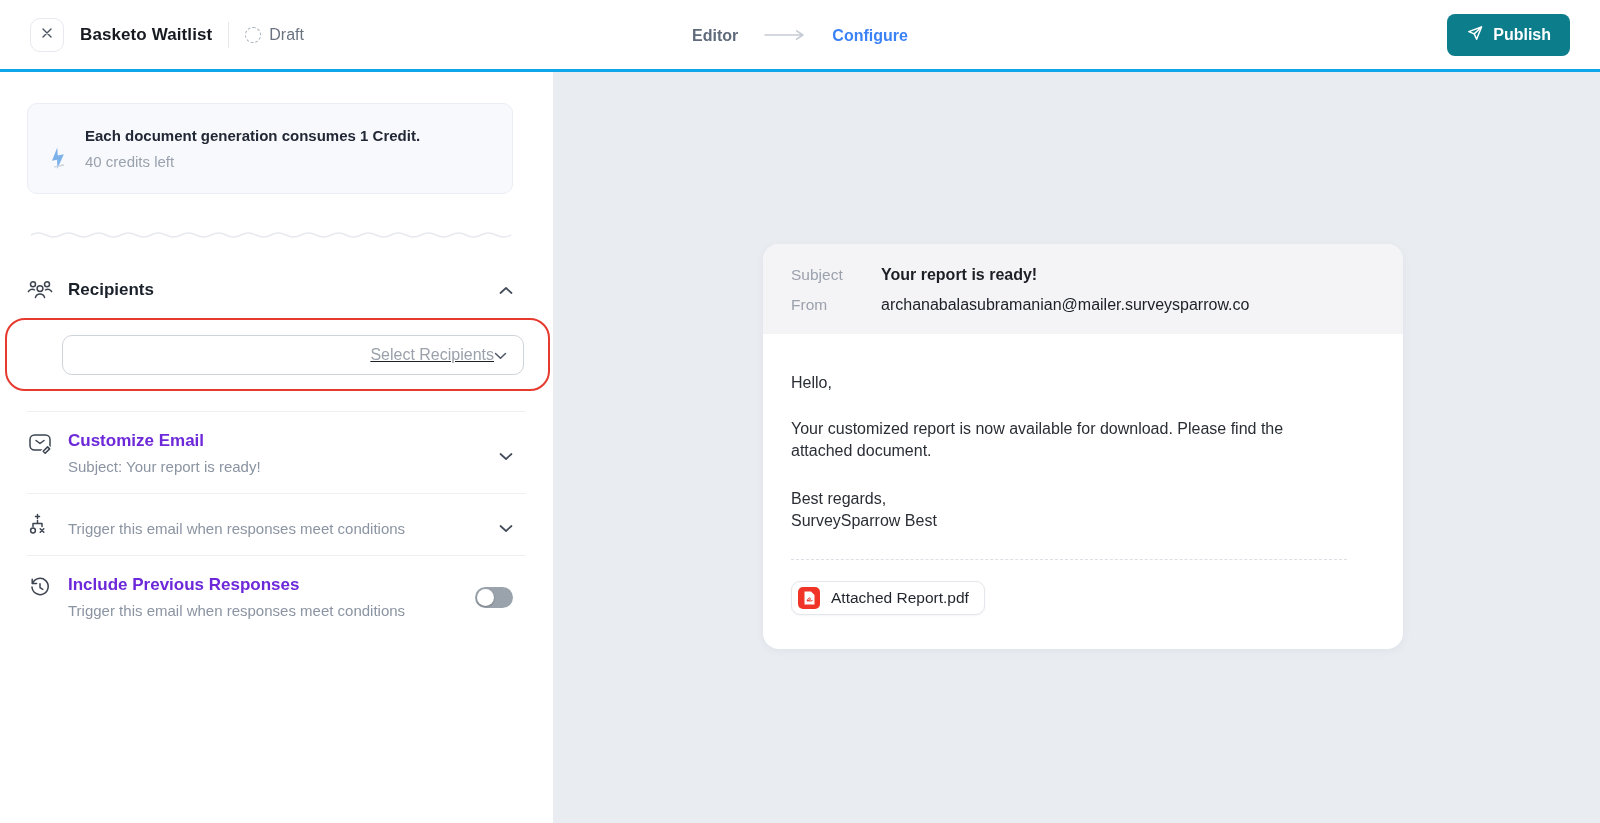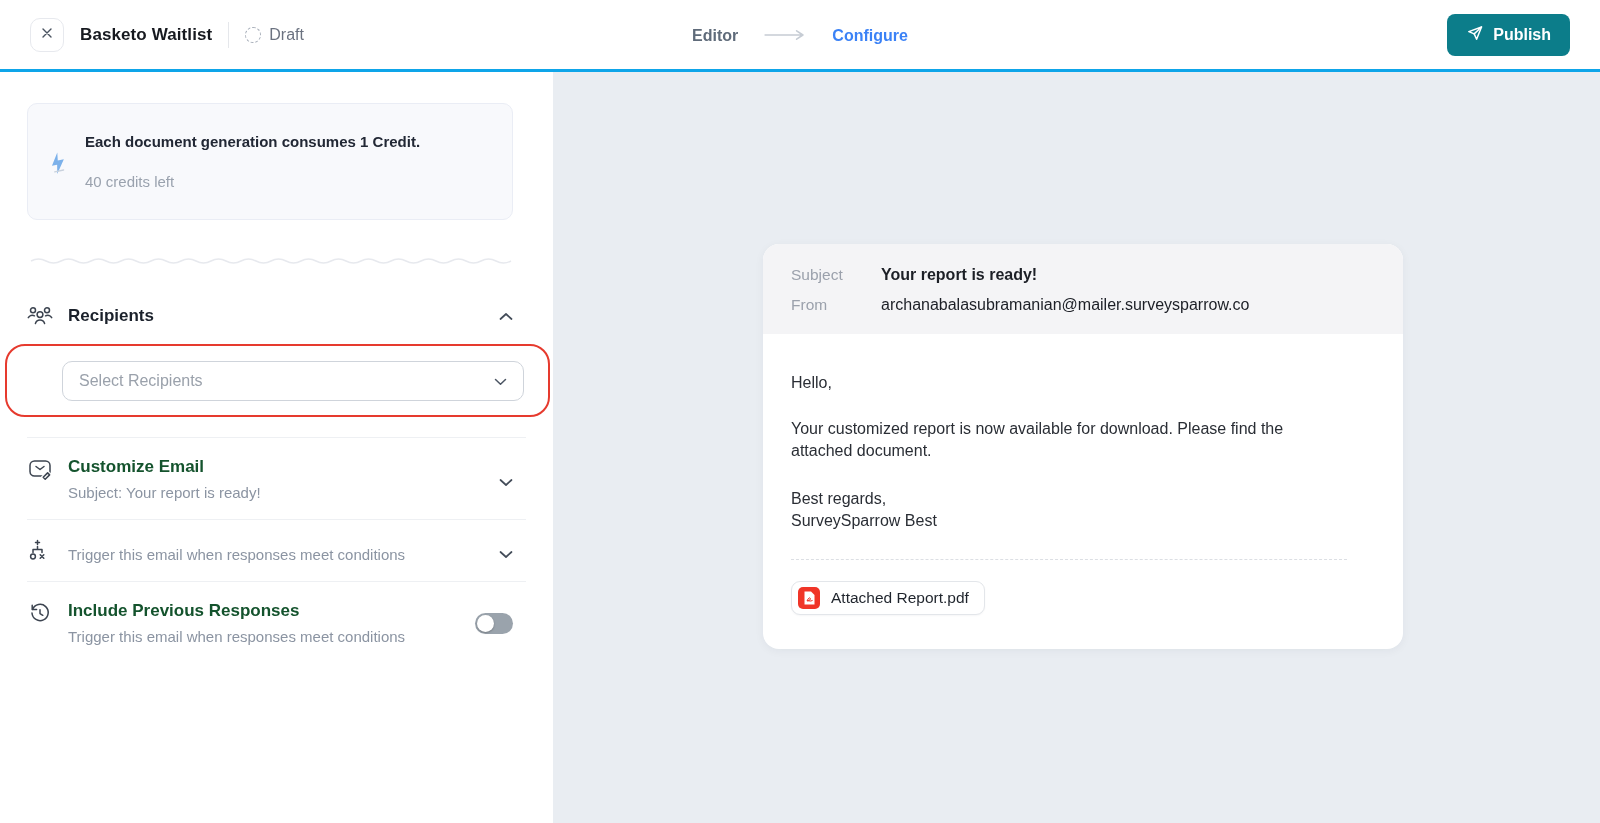--- a/index.html
+++ b/index.html
@@ -21,48 +21,48 @@
   .crumb-editor { color:#5f6b7a; font-weight:600; font-size:16px; }
   .crumb-configure { color:#3b82f6; font-weight:700; font-size:16px; }
   .tb-right { margin-left:auto; }
   .publish-btn { display:flex; align-items:center; gap:9px; background:var(--accent,#0c7d8a);
     color:#fff; border:none; border-radius:8px; padding:10px 19px; font-size:16px; font-weight:700;
     font-family:inherit; cursor:pointer; }
 
   
   .sidebar { position:absolute; top:72px; left:0; width:553px; height:751px; background:#fff; }
   .credit-card { margin:31px 40px 0 27px; background:#f8f9fc; border:1px solid #eaedf5;
-    border-radius:10px; padding:29px 18px; display:flex; gap:15px; align-items:center; }
+    border-radius:10px; padding:23px 18px; display:flex; gap:15px; align-items:flex-end; }
   .credit-icon { width:24px; height:24px; flex:0 0 auto; margin-top:2px; transform:rotate(-12deg); }
   .credit-title { font-size:15px; font-weight:700; color:#222835; }
-  .credit-sub { font-size:15px; color:#9aa2ae; margin-top:23px; }
+  .credit-sub { font-size:15px; color:#9aa2ae; margin-top:9px; }
   .wave { display:block; margin:36px 40px 0 30px; }
 
   .section-wrap { margin:0 40px 0 27px; }
   .section-head { display:flex; align-items:center; gap:15px; margin-top:38px; cursor:pointer; }
   .section-title { font-size:17px; font-weight:700; color:#1b212b; }
   .head-chevron { margin-left:auto; display:flex; }
   .row-chevron { margin-left:auto; display:flex; align-self:center; }
   .sec-icon { width:26px; height:24px; flex:0 0 26px; display:flex; align-items:center; justify-content:center; }
 
   .highlight-box { margin:16px 3px 0 5px; border:2.5px solid var(--highlight,#e63a2e);
     border-radius:20px; padding:8px 24px 14px 55px; }
   .sendto-row { display:flex; align-items:center; gap:7px; }
   .sendto-label { font-size:13.5px; color:#3f4754; }
   .info-badge { width:15px; height:15px; border-radius:50%; background:#e9ebef; color:#848c99;
     font-size:10px; display:flex; align-items:center; justify-content:center; cursor:pointer; }
   .dropdown { margin-top:7px; height:40px; border:1px solid #cfd4db; border-radius:10px; background:#fff;
-    display:flex; align-items:center; justify-content:space-between; padding:0 16px; cursor:pointer; }
+    display:flex; align-items:center; justify-content:flex-end; padding:0 16px; cursor:pointer;text-decoration:underline; }
   .dd-placeholder { font-size:16px; color:#9aa1ab; }
 
   .hdiv { height:1px; background:#eef0f3; margin:20px 27px 0 27px; }
   .section-row { display:flex; align-items:flex-start; gap:15px; margin:0 40px 0 27px;
     padding:19px 0 18px 0; cursor:pointer; }
   .row-text { }
-  .row-title { font-size:17px; font-weight:700; color:#14532d; }
+  .row-title { font-size:17px; font-weight:700; color:#6d28d9; }
   .row-sub { font-size:15px; color:#8b94a2; margin-top:7px; }
 
   .toggle { margin-left:auto; align-self:center; width:38px; height:21px; border-radius:11px;
     background:#9aa3ac; position:relative; cursor:pointer; }
   .toggle .knob { position:absolute; left:2px; top:2px; width:17px; height:17px; border-radius:50%;
     background:#fff; box-shadow:0 1px 2px rgba(0,0,0,.25); }
 
   
   .canvas { position:absolute; top:72px; left:553px; width:1047px; height:751px; background:#e9edf2; }
   .email-card { position:absolute; left:210px; top:172px; width:640px; border-radius:16px;

